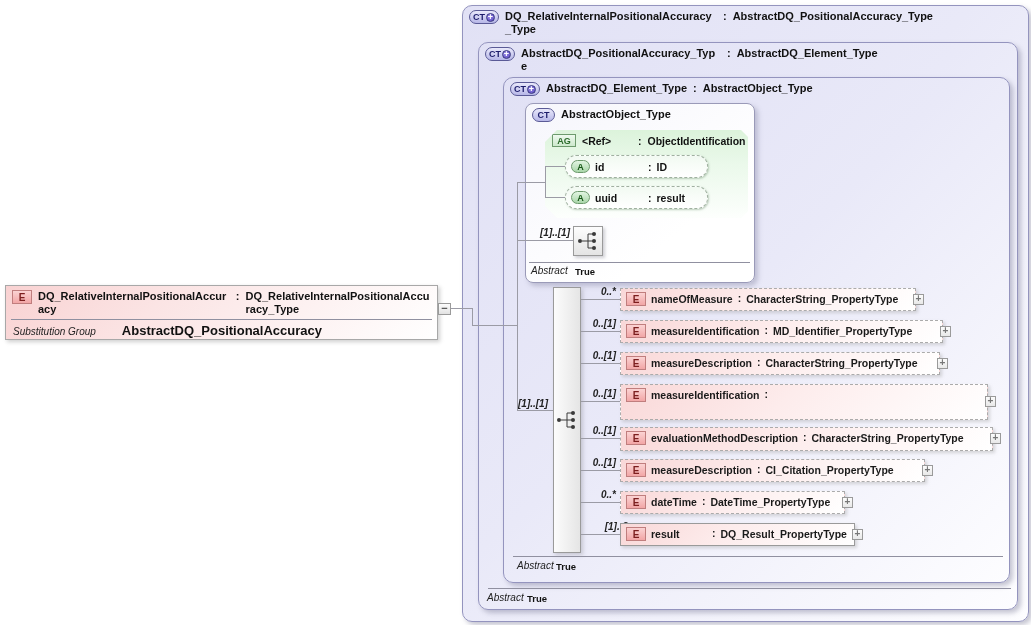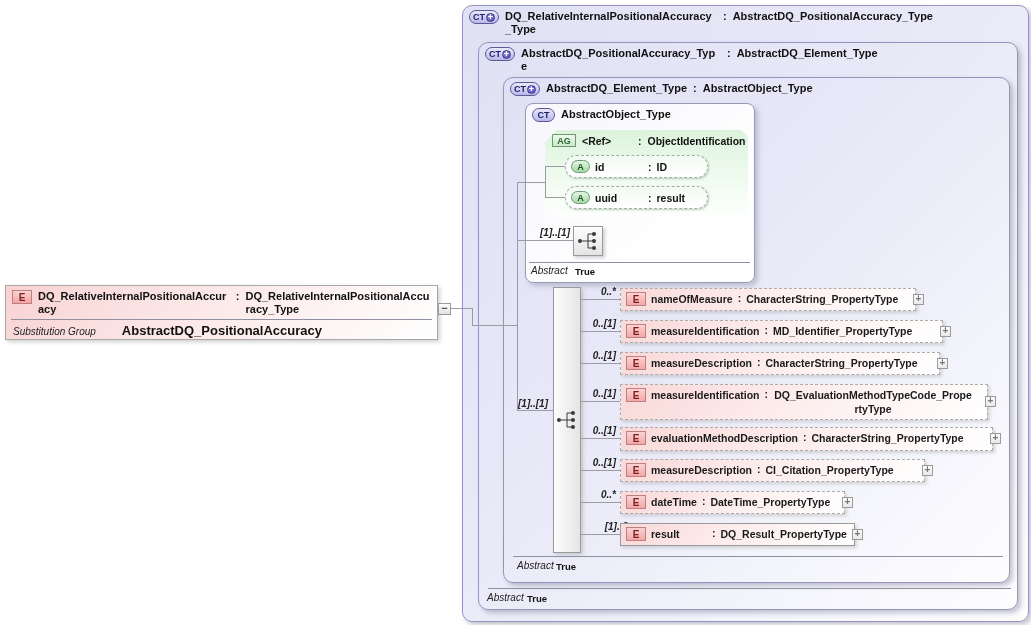--- a/index.html
+++ b/index.html
@@ -245,21 +245,20 @@
         <span>:</span>
         <span class="etype">CharacterString_PropertyType</span>
       </div>
       <div class="plusbtn" style="left: 937px; top: 358px;">+</div>
       <div class="lh" style="left: 581px; top: 401px; width: 39px;"></div>
       <div class="card" style="left: 580px; top: 388px;">0..[1]</div>
       <div class="elem" style="left: 620px; top: 384px; width: 368px; height: 36px;">
         <span class="badge badge-e">E</span>
         <span class="ename">measureIdentification</span>
         <span>:</span>
-        <span class="etype wt">DQ_EvaluationMethodTypeCode_PropertyType</span>
       </div>
       <div class="plusbtn" style="left: 985px; top: 396px;">+</div>
       <div class="lh" style="left: 581px; top: 438px; width: 39px;"></div>
       <div class="card" style="left: 580px; top: 425px;">0..[1]</div>
       <div class="elem" style="left: 620px; top: 427px; width: 373px; height: 24px;">
         <span class="badge badge-e">E</span>
         <span class="ename">evaluationMethodDescription</span>
         <span>:</span>
         <span class="etype">CharacterString_PropertyType</span>
       </div>

